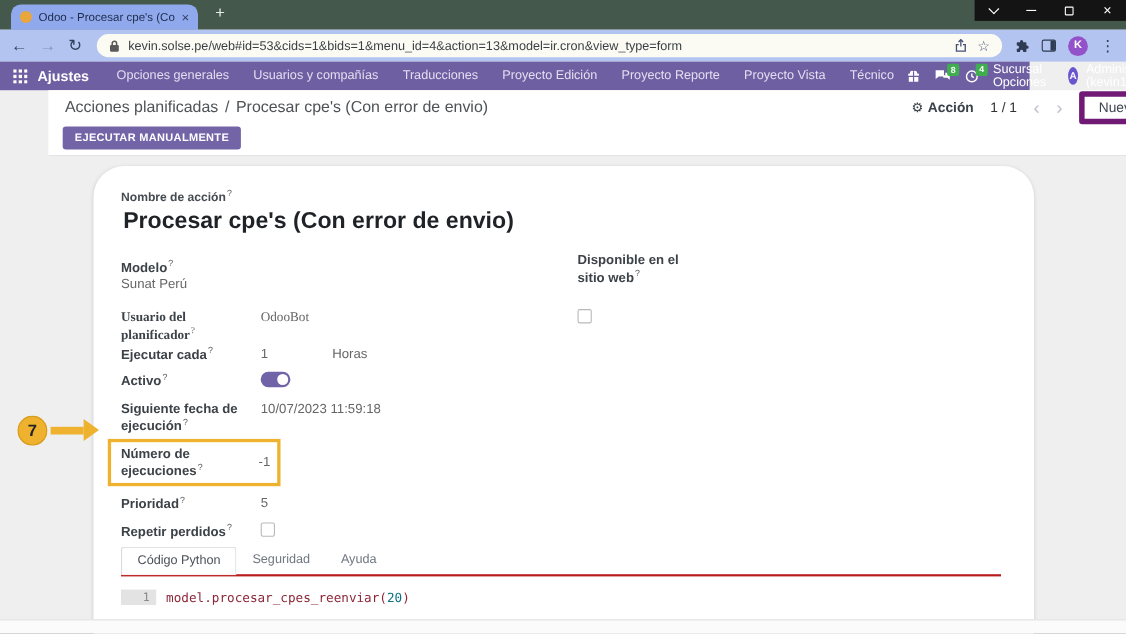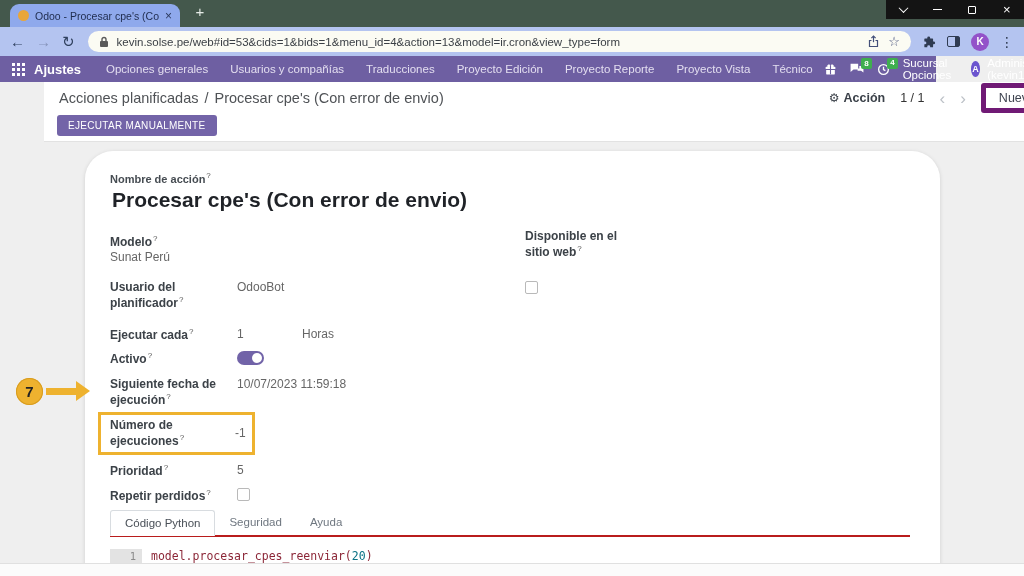--- a/index.html
+++ b/index.html
@@ -61,37 +61,37 @@
   .cp-row1 { height:32px; display:flex; align-items:center; padding:0 15px; }
   .breadcrumb { display:flex; gap:6px; font-size:14.5px; color:#4f5256; }
   .cp-right { margin-left:auto; display:flex; align-items:center; gap:15px; }
   .action-menu { display:flex; align-items:center; gap:4px; font-size:12.5px; font-weight:700; color:#3b4149; }
   .gear { font-size:12px; color:#3b4149; }
   .pager { font-size:12.5px; color:#333; }
   .pg-chev { font-size:17px; color:#bcc1c7; line-height:1; }
   .btn-nuevo { background:#fff; border:5px solid #701a75; border-radius:3px; padding:3px 13px;
                font-size:12.5px; color:#3f4450; }
   .cp-row2 { padding:1px 13px; }
-  .btn-run { display:inline-block; background:#7364a8; color:#fff; font-size:10px; font-weight:400;
+  .btn-run { display:inline-block; background:#7364a8; color:#fff; font-size:10px; font-weight:700;
              letter-spacing:.3px; padding:5px 11px; border-radius:3px; border:none; }
 
   
   .content { position:absolute; left:0; top:142px; width:1024px; bottom:13px; background:#efefef; }
   .card { position:absolute; left:85px; top:9px; width:855px; height:485px; background:#fff;
           box-shadow:0 1px 4px rgba(0,0,0,.13);border-radius:28px; }
   .card-inner { position:relative; height:100%; padding:20px 30px 0 25px; }
   .name-label { font-size:11px; font-weight:600; color:#464c52; }
   .sup-q { font-size:8px; color:#555; vertical-align:super; margin-left:1px; font-weight:400; }
   .sheet-title { font-size:21px; font-weight:700; color:#1f2227; margin:3px 0 0 2px; }
   .fields { margin-top:22px; width:430px; }
   .frow { display:flex; align-items:flex-start; }
   .flabel { width:122px; margin-right:5px; font-size:12px; font-weight:600; color:#3c4248; flex-shrink:0; line-height:1.25; }
   .fvalue { font-size:12px; color:#666; line-height:1.3; }
   .w65 { width:65px; }
-  .mb15{margin-bottom:15px;flex-direction:column;} .mb11{margin-bottom:16px;} .mb10{margin-bottom:10px;}
+  .mb15{margin-bottom:15px;flex-direction:column;} .mb11{margin-bottom:2px;font-family:Liberation Serif, serif;} .mb10{margin-bottom:10px;}
   .mb9{margin-bottom:9px;} .mb8{margin-bottom:8px;} .mb4{margin-bottom:4px;}
   .toggle { width:27px; height:14px; background:#7163a8; border-radius:8px; position:relative; }
   .toggle::after { content:""; position:absolute; right:2px; top:2px; width:10px; height:10px;
                    border-radius:50%; background:#fff; }
   .checkbox { width:13px; height:13px; border:1px solid #b9b9b9; border-radius:2px; background:#fff; }
   .hl-box { display:inline-flex; align-items:center; border:3px solid #eeb22f; background:#fff;
             padding:3px 6px 3px 9px; margin-left:-12px; }
   .hl-box .flabel { width:120px; }
   .rightcol { position:absolute; left:440px; top:78px; display:flex; gap:21px;flex-direction:column; }
   .rightcol .flabel { width:104px; }

